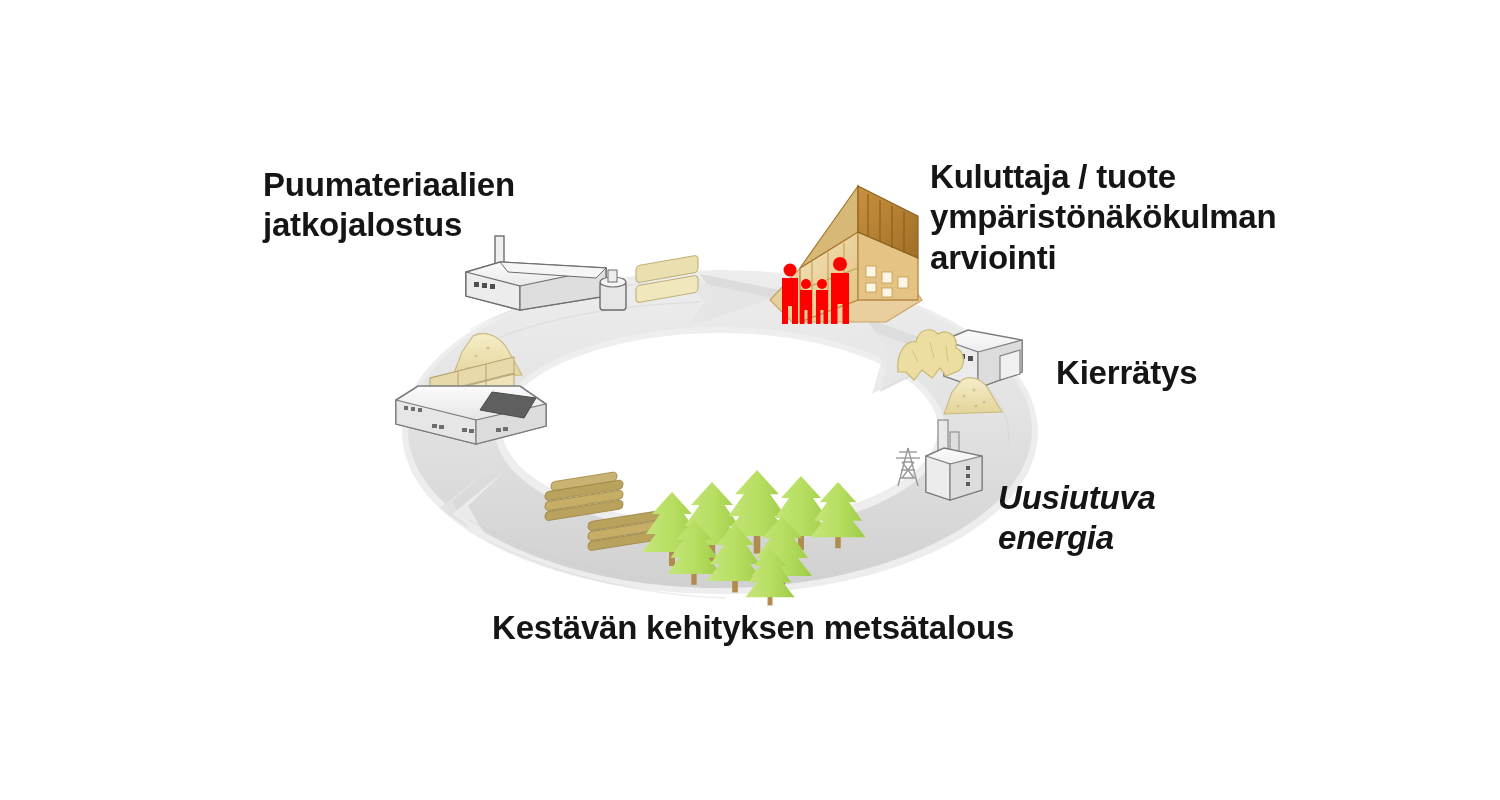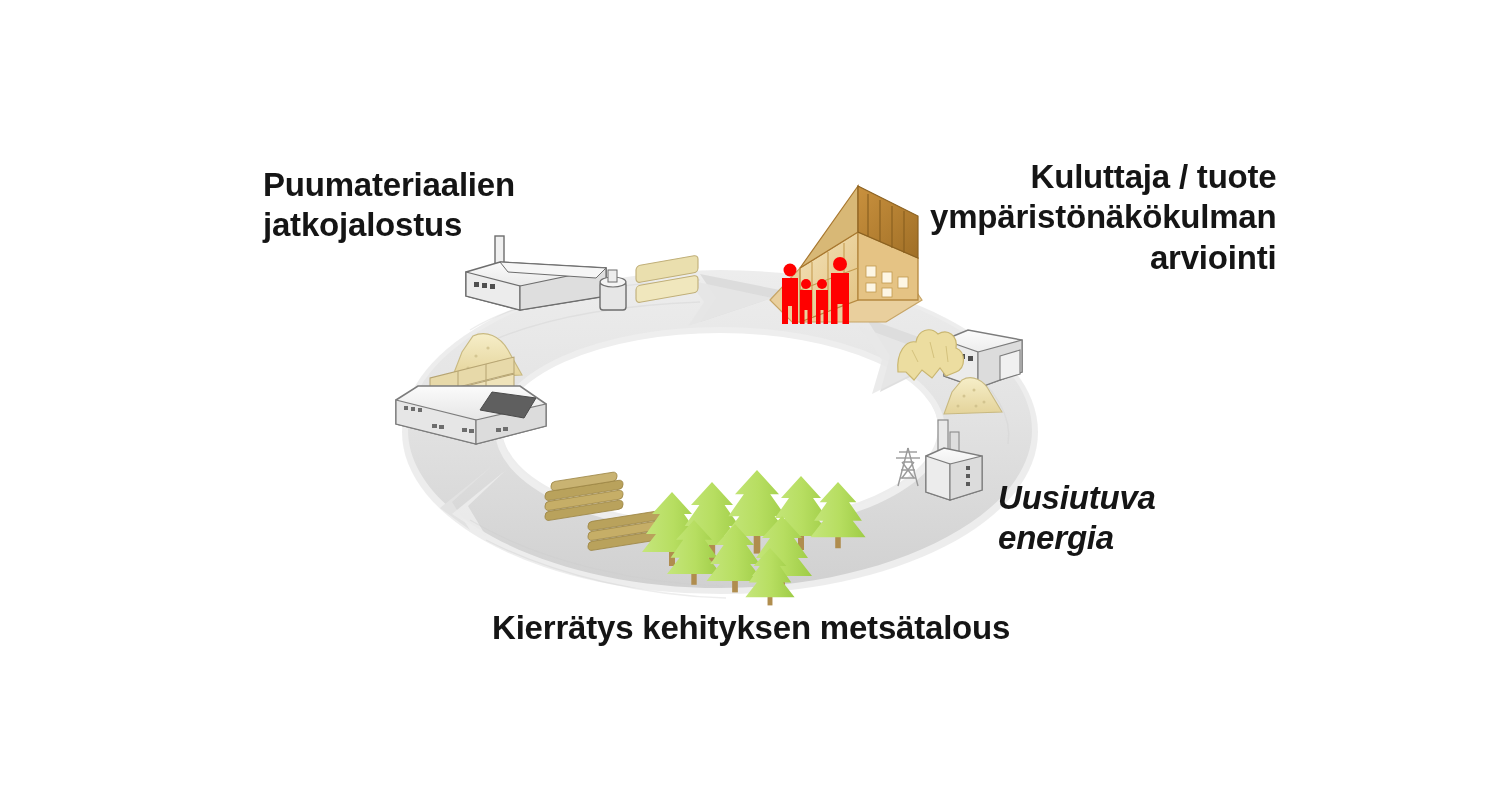--- a/index.html
+++ b/index.html
@@ -31,21 +31,21 @@
     position: absolute;
     font-family: "Liberation Sans", sans-serif;
     font-weight: 700;
     color: #151515;
     font-size: 33px;
     line-height: 1.22;
     letter-spacing: -0.2px;
     white-space: pre-line;
   }
   #label-processing { left: 263px; top: 165px; }
-  #label-consumer   { left: 930px; top: 157px; text-align: right; }
+  #label-consumer   { left: 930px; top: 157px; }
   #label-recycling  { left: 1056px; top: 353px; }
   #label-energy     { left: 998px; top: 478px; font-style: italic; }
   #label-sawmill    { left: 219px; top: 389px; }
   #label-forestry   { left: 492px; top: 608px; }
 </style>
 </head>
 <body>
 
 <div id="stage">
 
@@ -387,19 +387,20 @@
     </g>
   </svg>
 
   <div class="label" id="label-processing">Puumateriaalien
 jatkojalostus</div>
 
   <div class="label" id="label-consumer">Kuluttaja / tuote
 ympäristönäkökulman
 arviointi</div>
 
+  <div class="label" id="label-recycling">Kierrätys</div>
 
   <div class="label" id="label-energy">Uusiutuva energia</div>
 
 
-  <div class="label" id="label-forestry">Kierrätys kehityksen metsätalous</div>
+  <div class="label" id="label-forestry">Kestävän kehityksen metsätalous</div>
 
 </div>
 
 </body></html>

